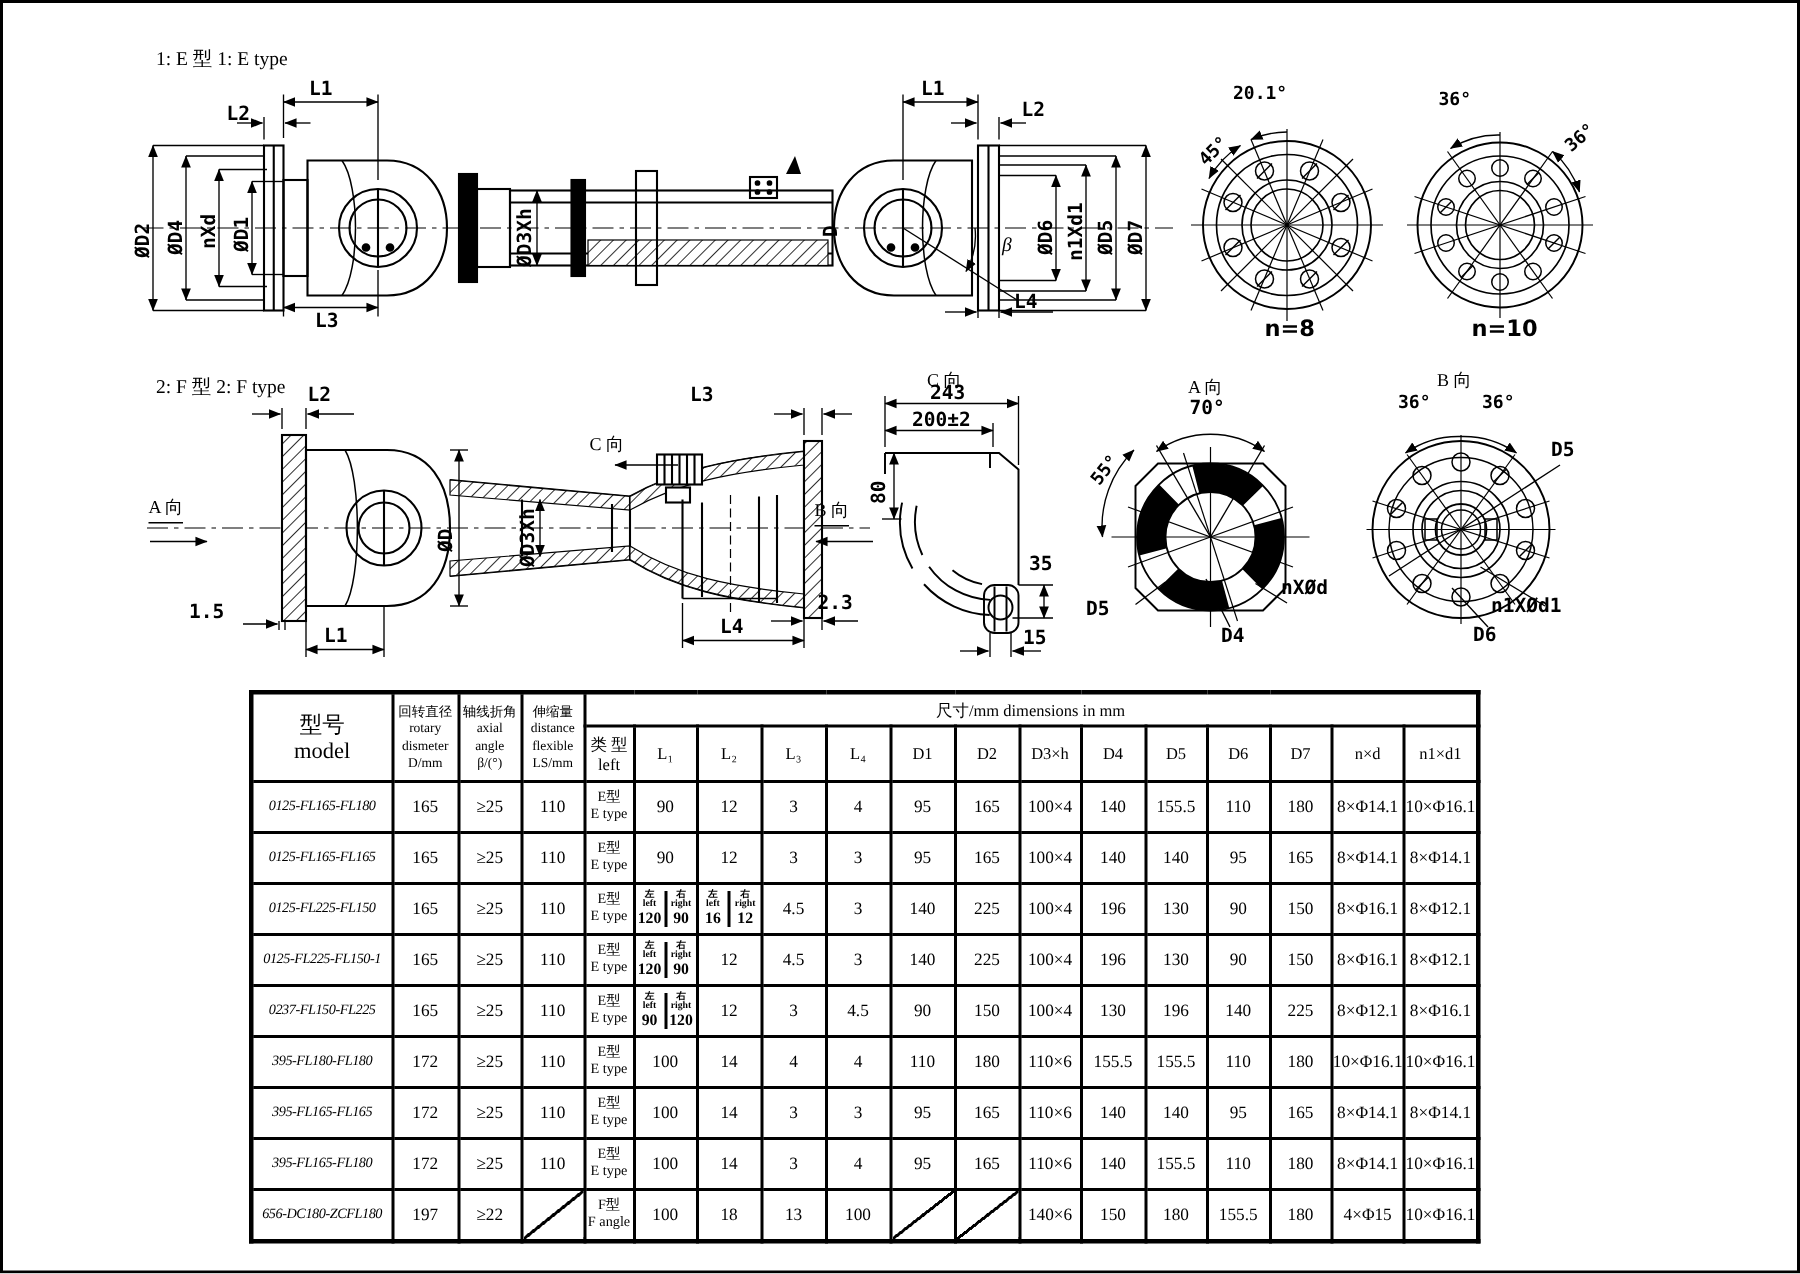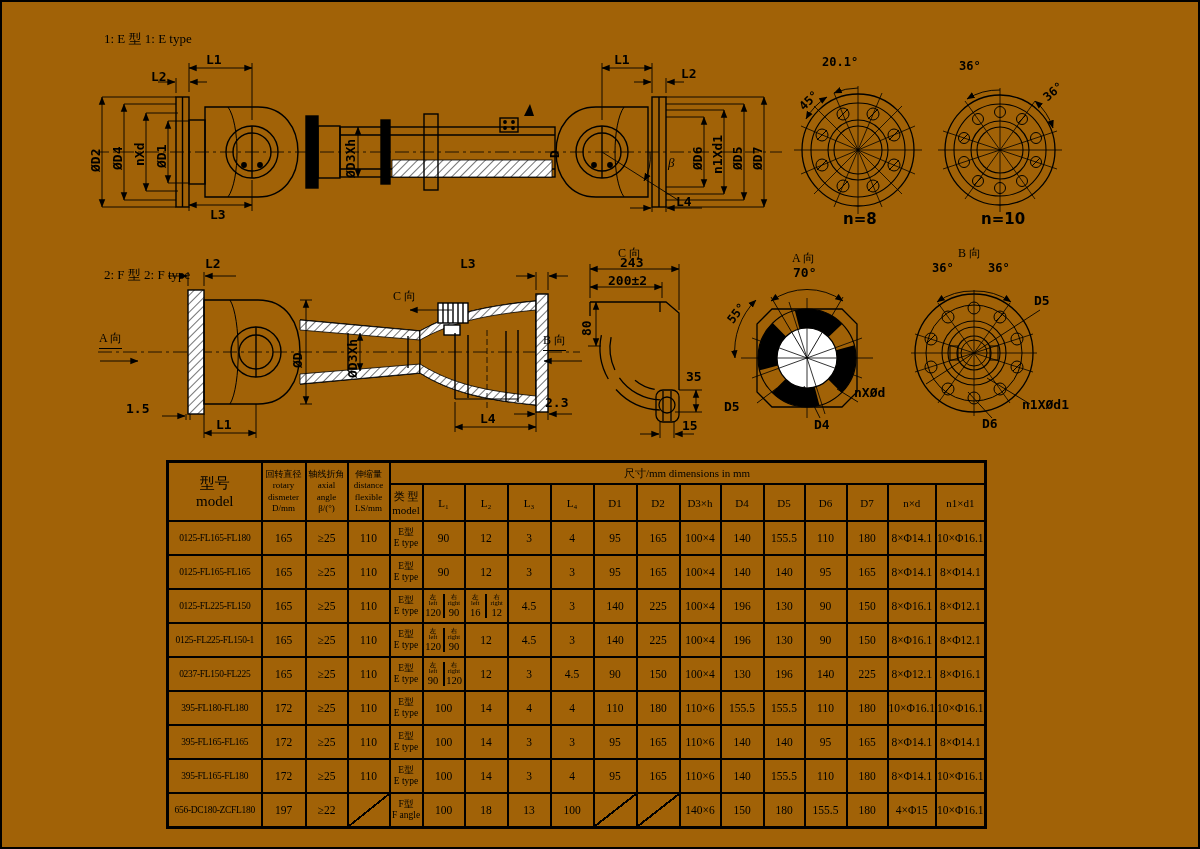--- a/index.html
+++ b/index.html
@@ -1,16 +1,16 @@
 <!DOCTYPE html>
 <html><head>
 <meta charset="utf-8">
 <style>
   html,body{margin:0;padding:0;background:#e8e8e8;}
-  #page{position:relative;width:1200px;height:849px;background:#a16207;overflow:hidden;
+  #page{position:relative;width:1200px;height:849px;background:#ffffff;overflow:hidden;
         font-family:"Liberation Serif",serif;color:#000;}
   #frame{position:absolute;left:0;top:0;right:0;bottom:0;border:2px solid #000;pointer-events:none;}
   #art{position:absolute;left:0;top:0;}
   .lbl{position:absolute;font:bold 12px "DejaVu Sans Mono",monospace;white-space:nowrap;line-height:1;}
   .big{font-size:13px;}
   .ser{font:13px "Liberation Serif",serif;font-weight:normal;}
   .cn{font:12px "Liberation Serif",serif;font-weight:normal;text-align:center;}
   .rot{transform:rotate(-90deg);transform-origin:0 0;}
   .r45{transform:rotate(-45deg);transform-origin:0 0;}
   .r40{transform:rotate(-40deg);transform-origin:0 0;}
@@ -22,27 +22,27 @@
   #tblwrap{position:absolute;left:166px;top:460px;}
   table{border-collapse:collapse;table-layout:fixed;border:3px solid #000;}
   td,th{border:2px solid #000;padding:0;text-align:center;vertical-align:middle;
         font:11.5px "Liberation Serif",serif;overflow:hidden;}
   th{font-weight:normal;}
   .pre{white-space:pre-line;}
   th.hsmall{font-size:9px;line-height:1.25;}
   th.hspan{font-size:11px;height:20px;}
   th.hcol{font-size:11px;height:35px;}
   th.hmodel{font-size:15px;}
-  td.model{font-size:9.5px;letter-spacing:-0.3px;}
+  td.model{font-size:9.5px;letter-spacing:-0.3px;font-style:italic;}
   td.type{font-size:9.5px;line-height:1.15;}
   tbody tr{height:34px;}
   td.slash{background:linear-gradient(to bottom right,transparent calc(50% - 1px),#000 calc(50% - 1px),#000 calc(50% + 1px),transparent calc(50% + 1px));}
   td.splitcell{padding:0;}
   .halves{display:flex;height:100%;}
-  .half{flex:1;display:flex;flex-direction:column;justify-content:center;align-items:center;line-height:1;}
+  .half{flex:1;display:flex;flex-direction:column;justify-content:center;align-items:center;line-height:1;font-weight:bold;}
   .hr{border-left:2px solid #000;}
   .half .cns{font-size:6.5px;}
   .half .ens{font-size:6.5px;}
   .half .vals{font-size:10.5px;margin-top:1px;}
 </style>
 </head>
 <body>
 
 <div id="page">
 <div id="frame"></div>
@@ -400,21 +400,21 @@
 <span class="lbl big rot" style="left:711px;top:174px">n1Xd1</span>
 <span class="lbl big rot" style="left:731px;top:170px">ØD5</span>
 <span class="lbl big rot" style="left:751px;top:170px">ØD7</span>
 <span class="lbl" style="left:822px;top:56px">20.1°</span>
 <span class="lbl r45" style="left:797px;top:104px">45°</span>
 <span class="lbl bold14" style="left:843px;top:210px">n=8</span>
 <span class="lbl" style="left:959px;top:60px">36°</span>
 <span class="lbl r40" style="left:1041px;top:94px">36°</span>
 <span class="lbl bold14" style="left:981px;top:210px">n=10</span>
 
-<span class="lbl ser" style="left:104px;top:266px">2: F 型 2: F type</span>
+<span class="lbl ser" style="left:104px;top:249px">2: F 型 2: F type</span>
 <span class="lbl big" style="left:205px;top:257px">L2</span>
 <span class="lbl big" style="left:460px;top:257px">L3</span>
 <span class="lbl cn" style="left:393px;top:288px">C 向</span>
 <span class="lbl cn dirview" style="left:99px;top:330px">A 向</span>
 <span class="lbl cn dirview" style="left:543px;top:332px">B 向</span>
 <span class="lbl big rot" style="left:291px;top:368px">ØD</span>
 <span class="lbl big rot" style="left:346px;top:378px">ØD3Xh</span>
 <span class="lbl big" style="left:126px;top:402px">1.5</span>
 <span class="lbl big" style="left:216px;top:418px">L1</span>
 <span class="lbl big" style="left:480px;top:412px">L4</span>
@@ -431,21 +431,21 @@
 <span class="lbl big" style="left:793px;top:266px">70°</span>
 <span class="lbl r52" style="left:725px;top:318px">55°</span>
 <span class="lbl big" style="left:724px;top:400px">D5</span>
 <span class="lbl big" style="left:814px;top:418px">D4</span>
 <span class="lbl big" style="left:854px;top:386px">nXØd</span>
 
 <span class="lbl cn" style="left:958px;top:245px">B 向</span>
 <span class="lbl" style="left:932px;top:262px">36°</span>
 <span class="lbl" style="left:988px;top:262px">36°</span>
 <span class="lbl big" style="left:1034px;top:294px">D5</span>
-<span class="lbl big" style="left:1022px;top:398px">n1XØd1</span>
+<span class="lbl big" style="left:994px;top:398px">n1XØd1</span>
 <span class="lbl big" style="left:982px;top:417px">D6</span>
 
 <div id="tblwrap">
 <table>
   <colgroup>
     <col style="width:94px">
           <col style="width:44px">
           <col style="width:42px">
           <col style="width:42px">
     <col style="width:33px">
@@ -476,21 +476,21 @@
 angle
 β/(°)</th>
       <th rowspan="2" class="pre hsmall">伸缩量
 distance
 flexible
 LS/mm</th>
       <th colspan="14" class="hspan">尺寸/mm  dimensions in mm</th>
     </tr>
     <tr>
       <th class="pre hcol">类 型
-model</th>
+left</th>
       <th class="hcol">L₁</th>
       <th class="hcol">L₂</th>
       <th class="hcol">L₃</th>
       <th class="hcol">L₄</th>
       <th class="hcol">D1</th>
       <th class="hcol">D2</th>
       <th class="hcol">D3×h</th>
       <th class="hcol">D4</th>
       <th class="hcol">D5</th>
       <th class="hcol">D6</th>

